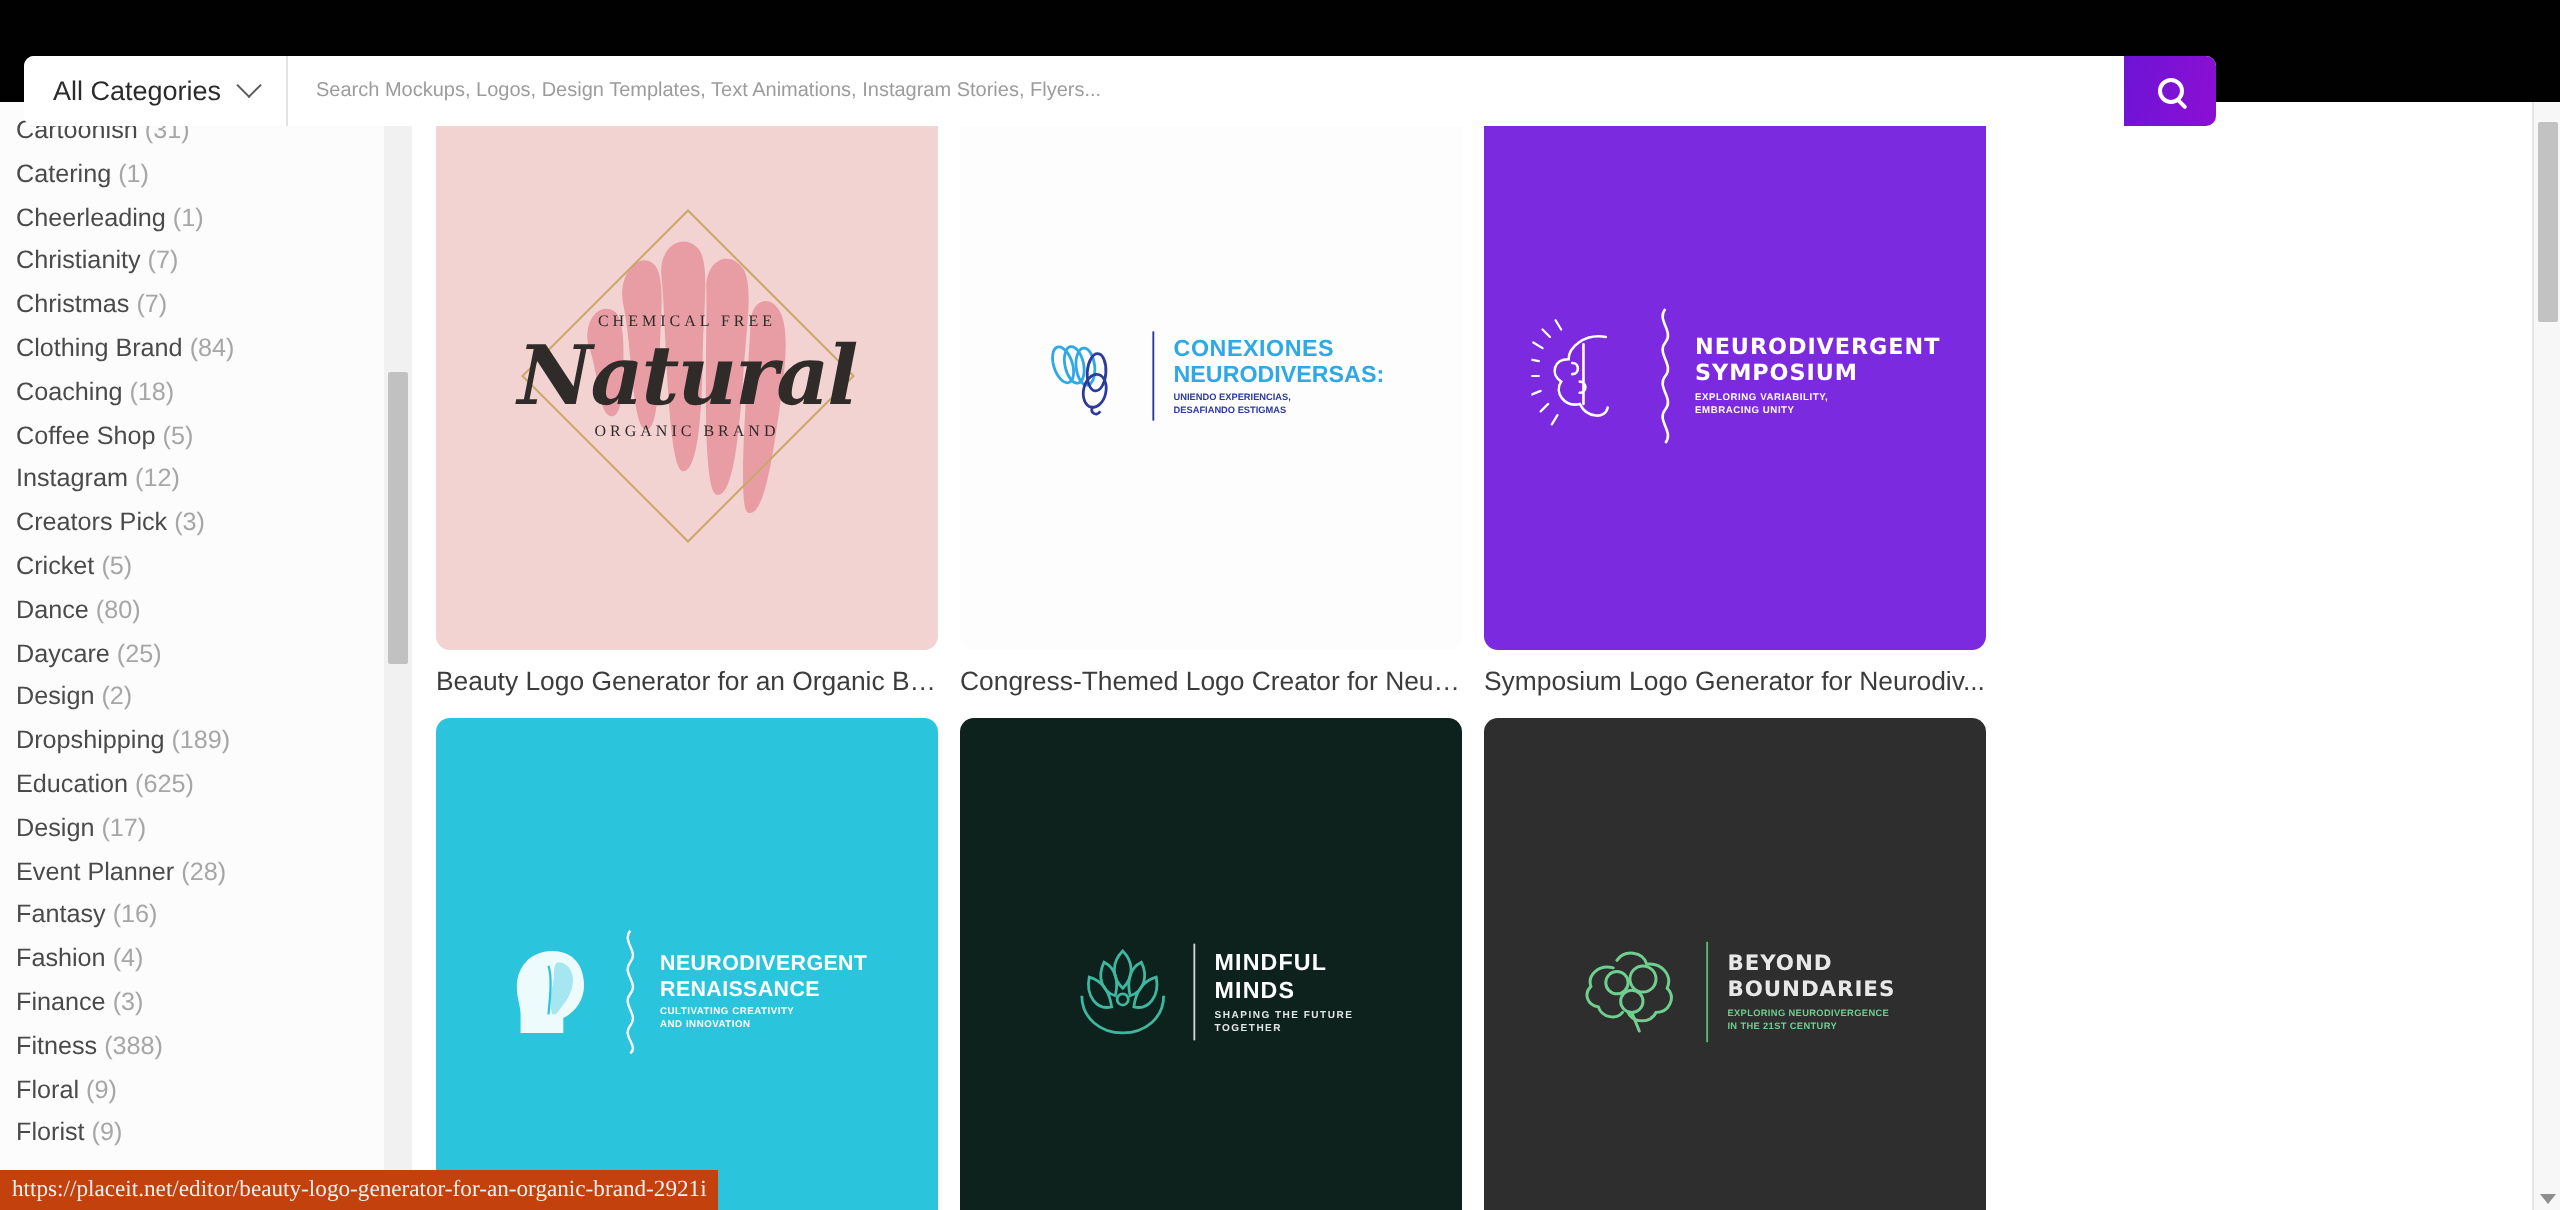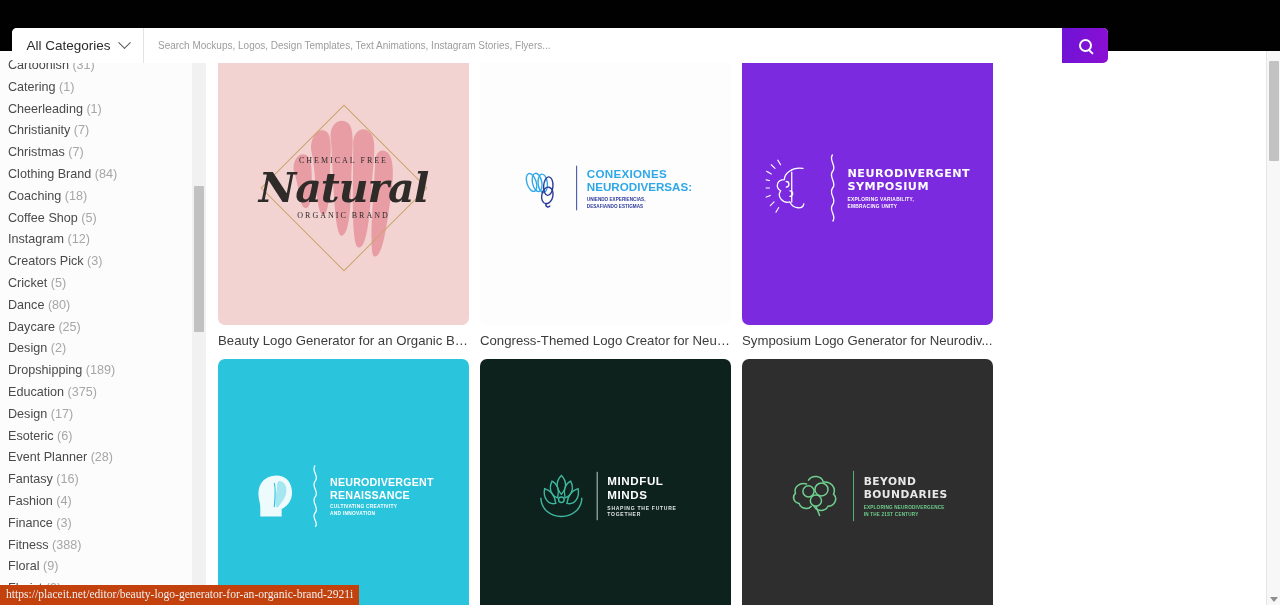--- a/index.html
+++ b/index.html
@@ -254,23 +254,22 @@
       <a class="cat-item"><span>Clothing Brand</span> <span class="cnt">(84)</span></a>
       <a class="cat-item"><span>Coaching</span> <span class="cnt">(18)</span></a>
       <a class="cat-item"><span>Coffee Shop</span> <span class="cnt">(5)</span></a>
       <a class="cat-item"><span>Instagram</span> <span class="cnt">(12)</span></a>
       <a class="cat-item"><span>Creators Pick</span> <span class="cnt">(3)</span></a>
       <a class="cat-item"><span>Cricket</span> <span class="cnt">(5)</span></a>
       <a class="cat-item"><span>Dance</span> <span class="cnt">(80)</span></a>
       <a class="cat-item"><span>Daycare</span> <span class="cnt">(25)</span></a>
       <a class="cat-item"><span>Design</span> <span class="cnt">(2)</span></a>
       <a class="cat-item"><span>Dropshipping</span> <span class="cnt">(189)</span></a>
-      <a class="cat-item"><span>Education</span> <span class="cnt">(375)</span></a>
+      <a class="cat-item"><span>Education</span> <span class="cnt">(625)</span></a>
       <a class="cat-item"><span>Design</span> <span class="cnt">(17)</span></a>
-      <a class="cat-item"><span>Esoteric</span> <span class="cnt">(6)</span></a>
       <a class="cat-item"><span>Event Planner</span> <span class="cnt">(28)</span></a>
       <a class="cat-item"><span>Fantasy</span> <span class="cnt">(16)</span></a>
       <a class="cat-item"><span>Fashion</span> <span class="cnt">(4)</span></a>
       <a class="cat-item"><span>Finance</span> <span class="cnt">(3)</span></a>
       <a class="cat-item"><span>Fitness</span> <span class="cnt">(388)</span></a>
       <a class="cat-item"><span>Floral</span> <span class="cnt">(9)</span></a>
       <a class="cat-item"><span>Florist</span> <span class="cnt">(9)</span></a>
     </div>
     <div class="side-scroll">
       <div class="arrow-up"></div>

